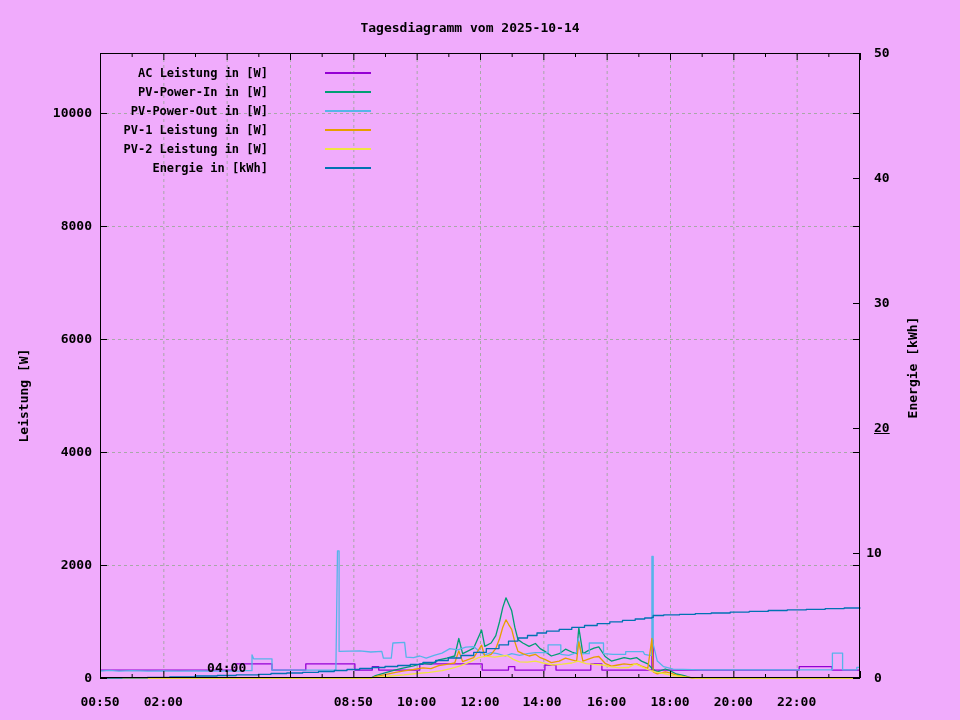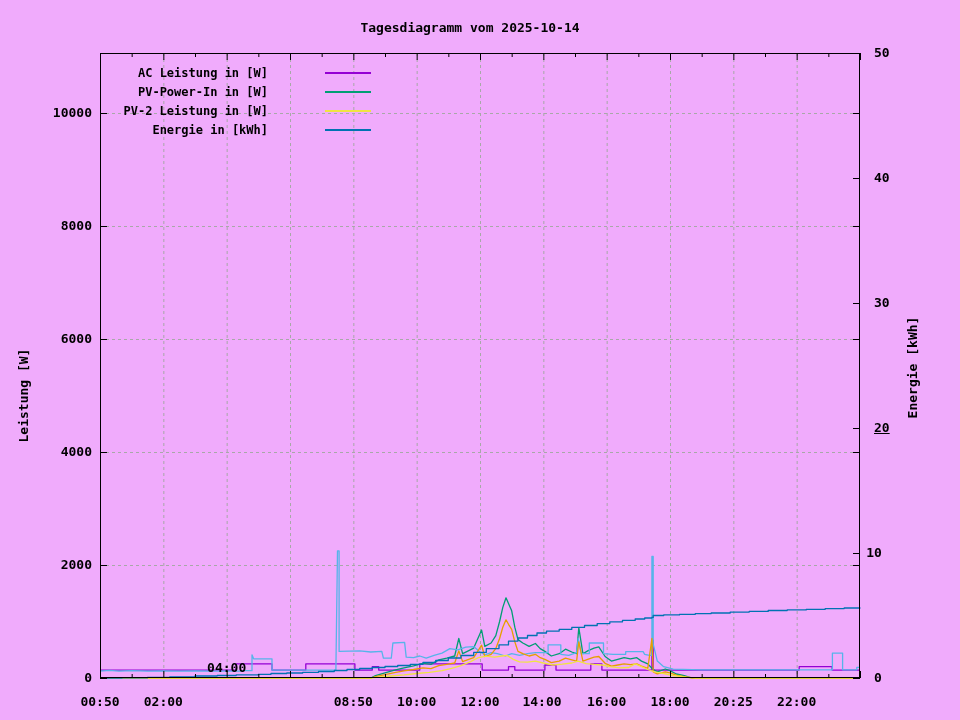--- a/index.html
+++ b/index.html
@@ -134,41 +134,49 @@
   <div id="legend">
       <div class="legend-row">
         <span class="legend-label">AC Leistung in [W]</span>
         <span class="legend-swatch" style="background: rgb(148, 0, 211);"></span>
       </div>
       <div class="legend-row">
         <span class="legend-label">PV-Power-In in [W]</span>
         <span class="legend-swatch" style="background: rgb(0, 158, 115);"></span>
       </div>
       <div class="legend-row">
+        <span class="legend-label">PV-Power-Out in [W]</span>
+        <span class="legend-swatch" style="background: rgb(86, 180, 233);"></span>
+      </div>
+      <div class="legend-row">
+        <span class="legend-label">PV-1 Leistung in [W]</span>
+        <span class="legend-swatch" style="background: rgb(230, 159, 0);"></span>
+      </div>
+      <div class="legend-row">
         <span class="legend-label">PV-2 Leistung in [W]</span>
         <span class="legend-swatch" style="background: rgb(240, 228, 66);"></span>
       </div>
       <div class="legend-row">
         <span class="legend-label">Energie in [kWh]</span>
         <span class="legend-swatch" style="background: rgb(0, 114, 178);"></span>
       </div>
     </div>
 
   <div id="tick-labels">
       <div class="lbl x-tick-label" style="left: 78px; top: 694px;">00:50</div>
       <div class="lbl x-tick-label" style="left: 141.333px; top: 694px;">02:00</div>
       <div class="lbl x-tick-label" style="left: 204.667px; top: 660px;">04:00</div>
       <div class="lbl x-tick-label" style="left: 268px; top: 694px; margin-top: 36px;">06:00</div>
       <div class="lbl x-tick-label" style="left: 331.333px; top: 694px;">08:50</div>
       <div class="lbl x-tick-label" style="left: 394.667px; top: 694px;">10:00</div>
       <div class="lbl x-tick-label" style="left: 458px; top: 694px;">12:00</div>
       <div class="lbl x-tick-label" style="left: 520px; top: 694px;">14:00</div>
       <div class="lbl x-tick-label" style="left: 584.667px; top: 694px;">16:00</div>
       <div class="lbl x-tick-label" style="left: 648px; top: 694px;">18:00</div>
-      <div class="lbl x-tick-label" style="left: 711.333px; top: 694px;">20:25</div>
+      <div class="lbl x-tick-label" style="left: 711.333px; top: 694px;">20:00</div>
       <div class="lbl x-tick-label" style="left: 774.667px; top: 694px;">22:00</div>
       <div class="lbl y-tick-label" style="left: 34px; top: 670px;">0</div>
       <div class="lbl y-tick-label" style="left: 34px; top: 557.001px;">2000</div>
       <div class="lbl y-tick-label" style="left: 34px; top: 444.001px;">4000</div>
       <div class="lbl y-tick-label" style="left: 34px; top: 331.002px;">6000</div>
       <div class="lbl y-tick-label" style="left: 34px; top: 218.002px;">8000</div>
       <div class="lbl y-tick-label" style="left: 34px; top: 105.003px;">10000</div>
       <div class="lbl y2-tick-label" style="left: 874px; top: 670px;">0</div>
       <div class="lbl y2-tick-label" style="left: 854px; top: 545px; text-align: center;">10</div>
       <div class="lbl y2-tick-label" style="left: 874px; top: 420px; text-decoration: underline;">20</div>

